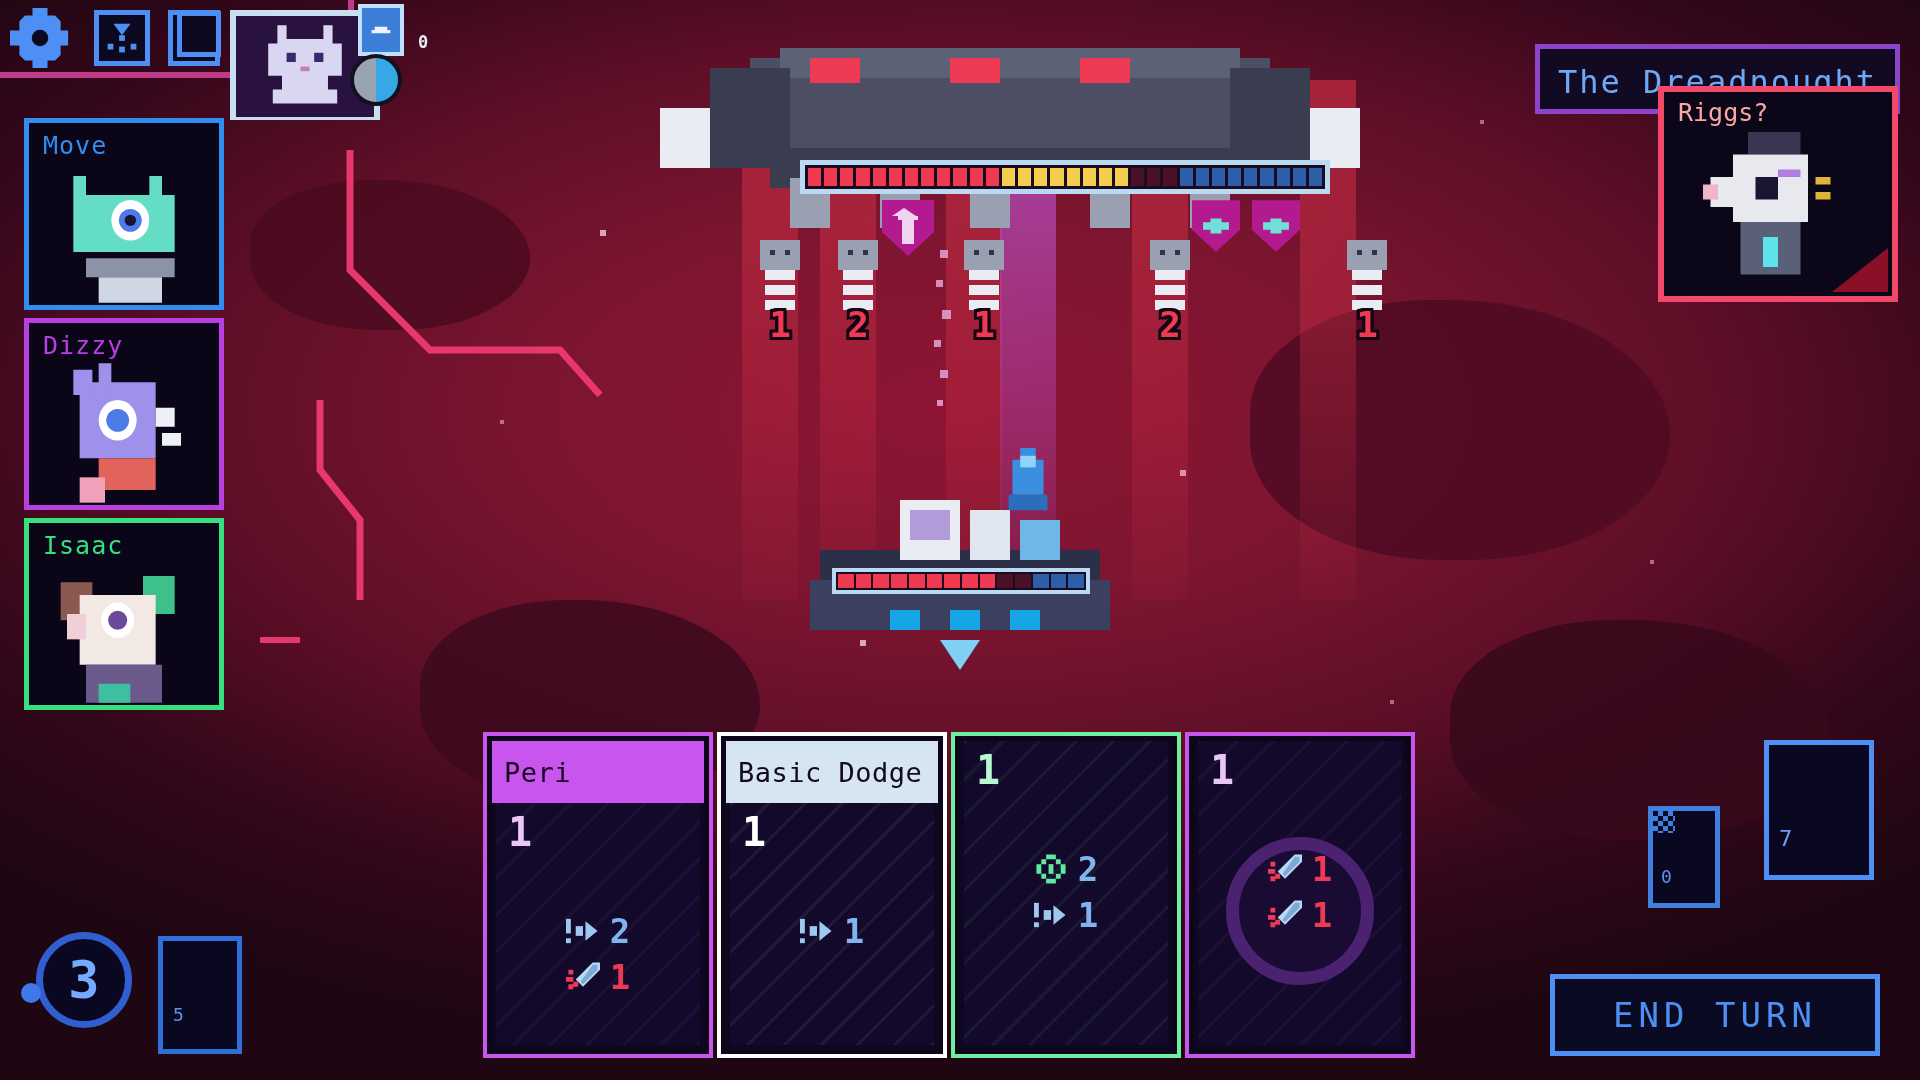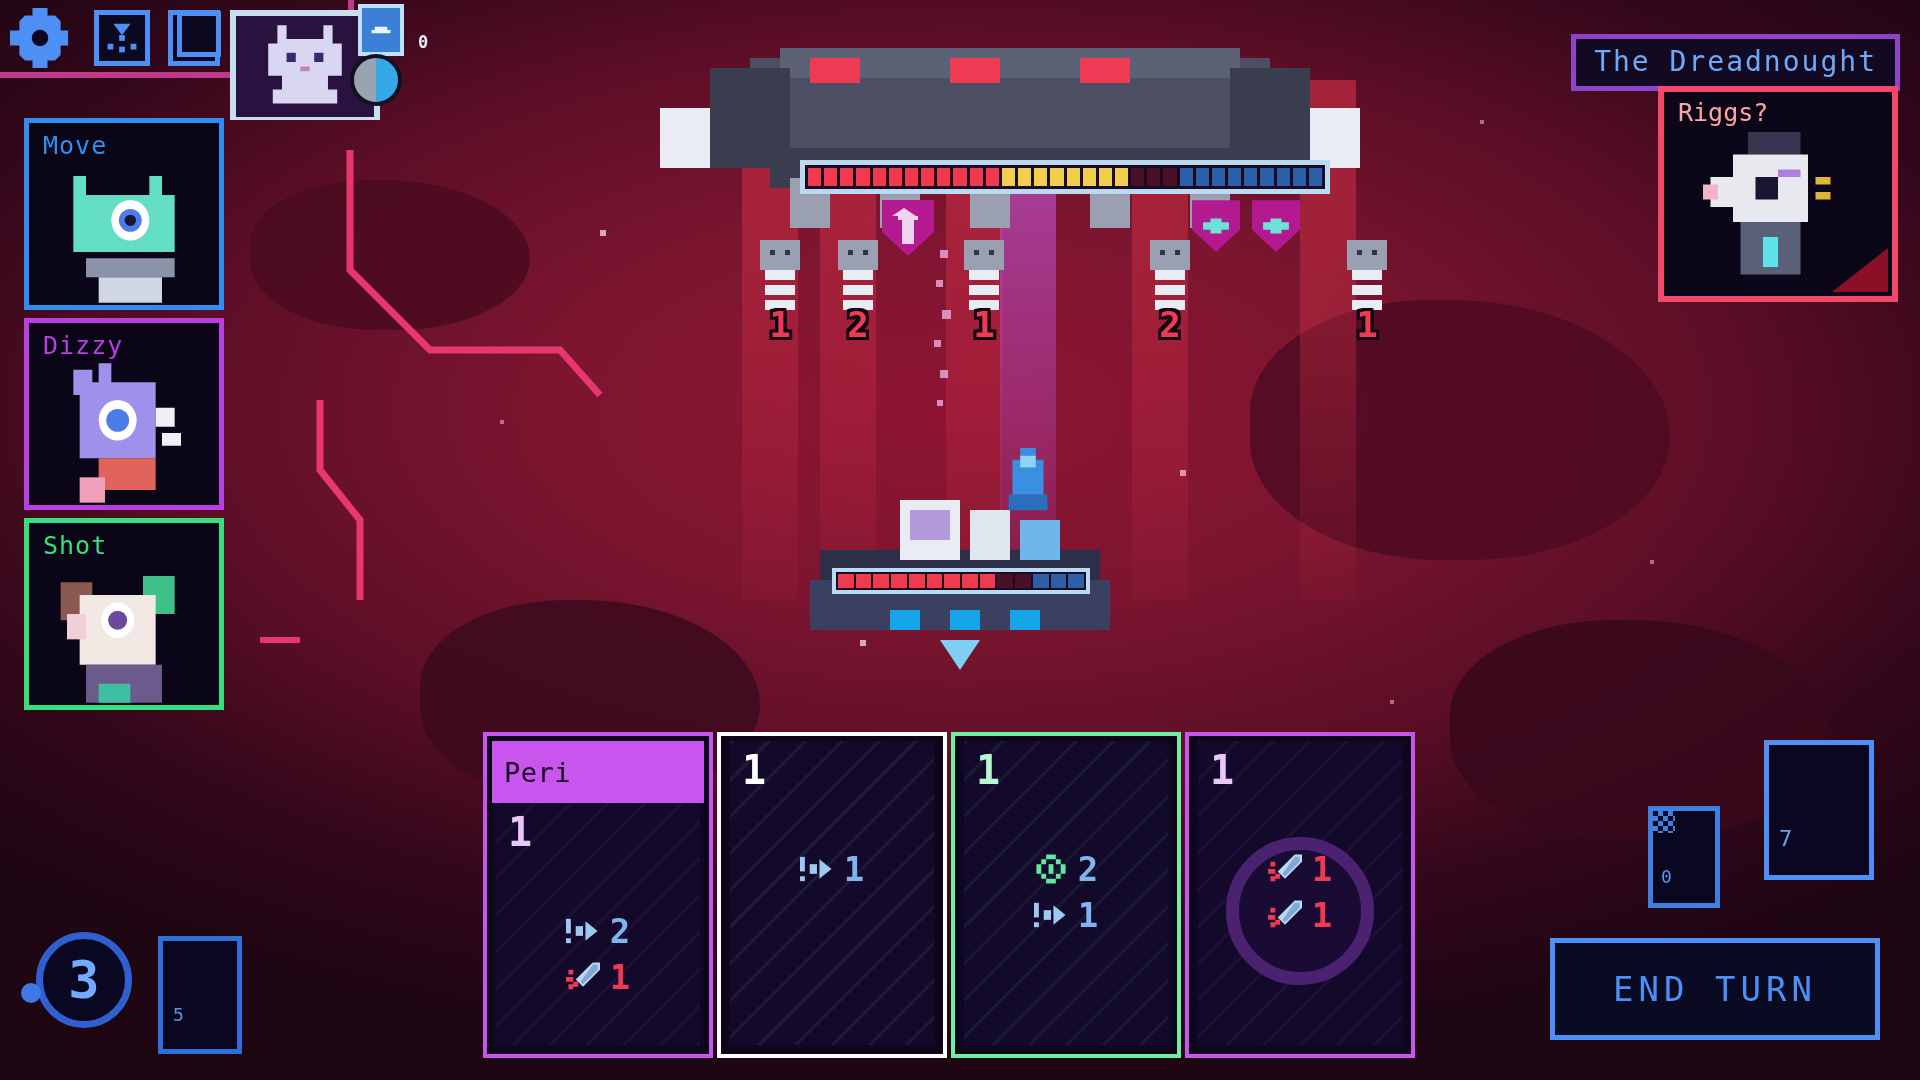--- a/index.html
+++ b/index.html
@@ -93,23 +93,23 @@
     width:20px;height:20px;border-radius:50%;background:#3f79e8;
   }
   #deckpile {
     position:absolute; left:158px; bottom:26px;
     width:84px; height:118px; border:5px solid #2f6fd8; background:#0a0720;
   }
   #deckpile span{ position:absolute; left:10px; bottom:24px; color:#5e93e8; font-size:18px;}
 
   
   #title {
-    position:absolute; right:20px; top:34px;
-    padding:6px 18px 8px; border:5px solid #8e44c8;
-    background:#110a22; color:#6fa9f5; font-size:28px; letter-spacing:2px;
+    position:absolute; right:20px; top:44px;
+    padding:14px 18px 8px; border:5px solid #8e44c8;
+    background:#110a22; color:#6fa9f5; font-size:32px; letter-spacing:2px;
     font-family:"DejaVu Sans Mono", monospace; white-space:nowrap;
   }
   #enemycard {
     position:absolute; right:22px; top:86px; width:240px; height:216px;
     background:#0b0618; border:6px solid #f2486a; overflow:hidden;
   }
   #enemycard .ename {
     position:absolute; left:14px; top:6px; color:#fca5a5; font-size:25px;
     font-family:"DejaVu Sans Mono", monospace;
   }
@@ -168,21 +168,21 @@
     position:absolute; right:200px; bottom:172px; width:72px; height:102px;
     border:5px solid #3f7fe0; background:#0a0720;
   }
   #discard span{position:absolute;left:8px;bottom:16px;color:#5e93e8;font-size:18px;}
   #draw {
     position:absolute; right:46px; bottom:200px; width:110px; height:140px;
     border:5px solid #4d8ff5; background:#0a0720;
   }
   #draw span{position:absolute;left:10px;bottom:24px;color:#6ba2ef;font-size:22px;}
   #endturn {
-    position:absolute; right:40px; bottom:40px; width:330px; height:102px;
+    position:absolute; right:40px; bottom:24px; width:330px; height:82px;
     border:5px solid #4d8ff5; background:#0a0a22;
     display:flex; align-items:center; justify-content:center;
     color:#4d8ff5; font-size:34px; letter-spacing:5px;
     font-family:"DejaVu Sans Mono", monospace;
   }
 </style>
 </head>
 <body>
 
 <div id="stage">
@@ -291,21 +291,21 @@
           <rect width="30" height="24" fill="#0a0618"></rect>
     <path fill="#8a5a52" d="M5 4h5v6H5z"></path>
     <path fill="#3ec08a" d="M18 3h5v6h-5z"></path>
     <path fill="#f2e8e4" d="M8 6h12v11H8z"></path>
     <path fill="#f0cfd8" d="M6 9h3v4H6z"></path>
     <ellipse cx="14" cy="10" rx="2.6" ry="2.8" fill="#ffffff"></ellipse>
     <circle cx="14" cy="10" r="1.5" fill="#6b4a9c"></circle>
     <path fill="#6b5a8c" d="M9 17h12v6H9z"></path>
     <path fill="#3ec0a0" d="M11 20h5v3h-5z"></path>
         </svg>
-        <div class="pname" style="color:#35e07e">Shot</div>
+        <div class="pname" style="color:#35e07e">Isaac</div>
       </div>
     </div>
 
   <div style="position:absolute;left:660px;top:48px;width:700px;height:200px;">
     <svg viewBox="0 0 140 40" width="700" height="200">
       <rect x="18" y="2" width="104" height="18" fill="#4c4f63"></rect>
       <rect x="24" y="0" width="92" height="6" fill="#5d6176"></rect>
       <rect x="0" y="12" width="26" height="12" fill="#e9ecf2"></rect>
       <rect x="114" y="12" width="26" height="12" fill="#e9ecf2"></rect>
       <rect x="10" y="4" width="16" height="20" fill="#3a3d4f"></rect>
@@ -516,20 +516,21 @@
       <path fill="#ef3a54" d="M0 6h3v2H0zM1 3h2v2H1zM1 9h2v2H1zM3 8h2v2H3z"></path>
       <path fill="#b8d9f2" d="M11 0h3v3l-7 7-3-3z"></path>
       <path fill="#7fa8d8" d="M11 1h2v2l-6 6-1-1z"></path>
     </svg>
        <span style="color:#ef3a54">1</span>
      </div>
           </div>
      </div>
       </div>
       <div class="card" style="border-color: rgb(13, 6, 24); box-shadow: rgb(255, 255, 255) 0px 0px 0px 4px;">
+        <div class="chead" style="background:#d6e6f0;color:#14091c">Basic Dodge</div>
      <div class="cbody">
        <div class="stripes" style="background:repeating-linear-gradient(135deg, #d6e6f022 0 3px, transparent 3px 26px);"></div>
 
        <div class="cost" style="color:#ffffff">1</div>
        <div class="fx">
             <div class="fxrow">
        <svg viewBox="0 0 14 12" width="34" height="30">
       <rect x="0" y="1" width="2" height="6" fill="#9ec8ef"></rect>
       <rect x="0" y="9" width="2" height="2" fill="#9ec8ef"></rect>
       <rect x="4" y="4" width="3" height="4" fill="#9ec8ef"></rect>

